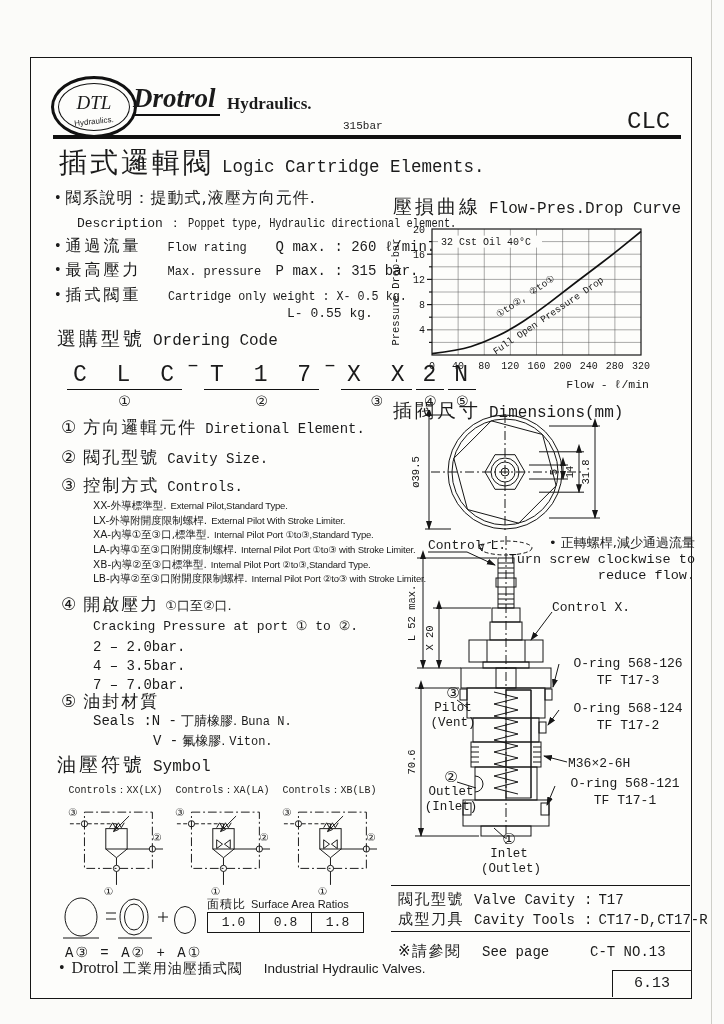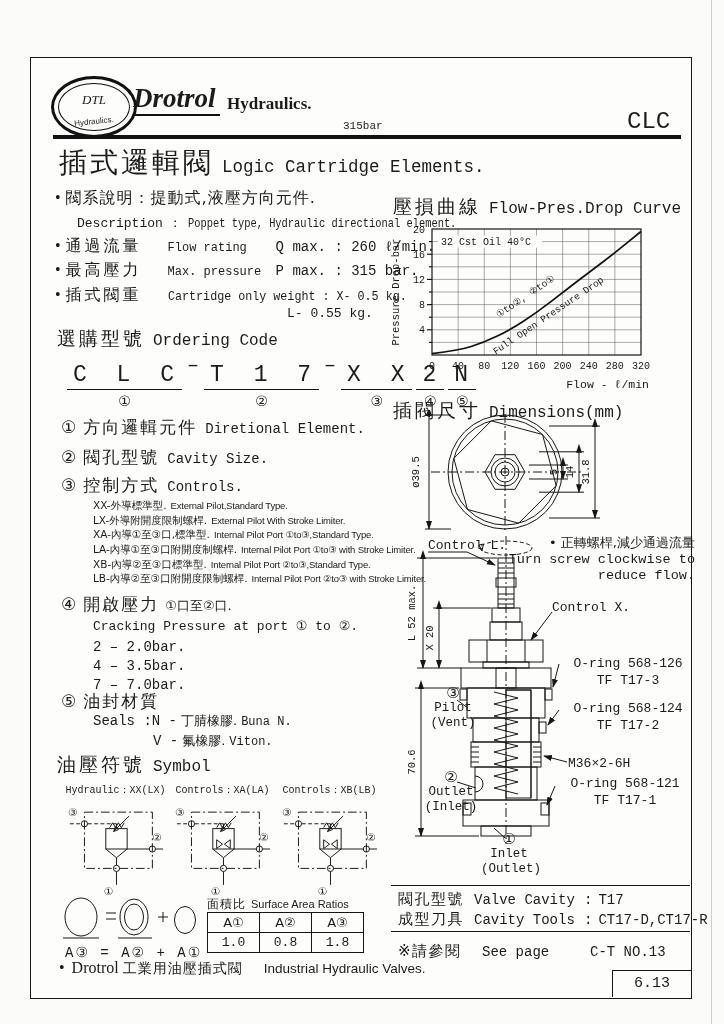--- a/index.html
+++ b/index.html
@@ -6,21 +6,21 @@
   #page{position:relative;width:724px;height:1024px;background:#fbfbf9;overflow:hidden;color:#1b1b1b;}
   .abs{position:absolute;white-space:nowrap;}
   .zh{font-family:"DejaVu Sans",sans-serif;}
   .cad{font-family:"Liberation Mono","DejaVu Sans Mono",monospace;}
   .serif{font-family:"Liberation Serif","DejaVu Serif",serif;}
   #frame{position:absolute;left:30px;top:57px;width:662px;height:942px;border:1.6px solid #161616;box-sizing:border-box;background:#fdfdfb;}
   .edge-shadow{position:absolute;left:711px;top:0;width:1px;height:1024px;background:#cfcfc9;}
   
   .logo{left:20px;top:18px;width:80px;height:56px;border:3px solid #111;border-radius:50%;}
   .logo-inner{position:absolute;left:4px;top:4px;right:4px;bottom:4px;border:1.6px solid #111;border-radius:50%;}
-  .logo-abbr{position:absolute;left:0;right:0;top:13px;text-align:center;font-size:13px;font-style:italic;font-family:"Liberation Serif",serif;}
+  .logo-abbr{position:absolute;left:0;right:0;top:13px;text-align:center;font-size:19px;font-style:italic;font-family:"Liberation Serif",serif;}
   .logo-sub{position:absolute;left:0;right:0;top:38px;text-align:center;font-size:8px;transform:rotate(-6deg);font-family:"Liberation Sans",sans-serif;}
   .brand{left:102px;top:24px;font-size:27px;font-weight:bold;font-style:italic;border-bottom:2.2px solid #111;padding:0 4px 0 0;line-height:32px;}
   .brand-suffix{left:196px;top:36px;font-size:17px;font-weight:bold;}
   .hdr-pressure{left:312px;top:62px;font-size:11px;}
   .hdr-code{left:596px;top:50px;font-size:24px;}
   .hdr-rule{left:22px;top:77px;width:628px;height:3.5px;background:#111;}
   
   .title-row{left:28px;top:86px;display:flex;align-items:baseline;}
   .title-zh{font-size:28px;letter-spacing:3px;}
   .title-en{font-size:17.5px;margin-left:8px;}
@@ -253,21 +253,21 @@
       <span class="seal-en">Viton.</span>
     </div>
 
     <div class="abs sec-h" style="left:26px;top:694px">
       <span class="h-zh zh">油壓符號</span>
       <span class="h-en cad">Symbol</span>
     </div>
     <div class="abs sym-wrap" style="left:36px;top:725px">
 
       <div class="sym-col">
-        <div class="sym-label cad">Hydraulic：XX(LX)</div>
+        <div class="sym-label cad">Controls：XX(LX)</div>
         <svg width="97" height="102" viewBox="0 0 100 102">
           <g class="ln">
             <rect x="18" y="13" width="70" height="58" class="dashdot"></rect>
             <line x1="3" y1="25" x2="14.5" y2="25" class="dash"></line>
             <circle cx="18" cy="25" r="3.2" fill="#fdfdfb"></circle>
             <line x1="21.5" y1="25" x2="51" y2="25" class="dash"></line>
               <line x1="51" y1="25" x2="51" y2="29" class="dash"></line>
             <path d="M44,29 l3,-5 3,5 3,-5 3,5 3,-5"></path>
             <line x1="64" y1="17" x2="48" y2="33"></line>
               <path d="M48,33 l2,-5 3,3 z" fill="#161616" stroke="none"></path>
@@ -362,25 +362,20 @@
         <ellipse cx="126" cy="24" rx="10.5" ry="13.5" fill="url(#hx2)"></ellipse>
       </g>
     </svg>
     <div class="abs eq cad" style="left:34px;top:886px">A③ = A② + A①</div>
     <div class="abs ratio-title" style="left:176px;top:838px">
       <span class="ratio-zh zh">面積比</span>
       <span class="ratio-en">Surface Area Ratios</span>
     </div>
     <table class="ratios abs" style="left:176px;top:854px">
       <tbody>
-          <tr>
-        <td class="hdr-cell">A①</td>
-        <td class="hdr-cell">A②</td>
-        <td class="hdr-cell">A③</td>
-      </tr>
       <tr>
         <td class="val-cell">1.0</td>
         <td class="val-cell">0.8</td>
         <td class="val-cell">1.8</td>
       </tr>
     </tbody>
       </table>
     <div class="abs foot-bullet" style="left:28px;top:901px">
       <span class="bullet">•</span>
       <span class="fb-brand serif">Drotrol</span>

